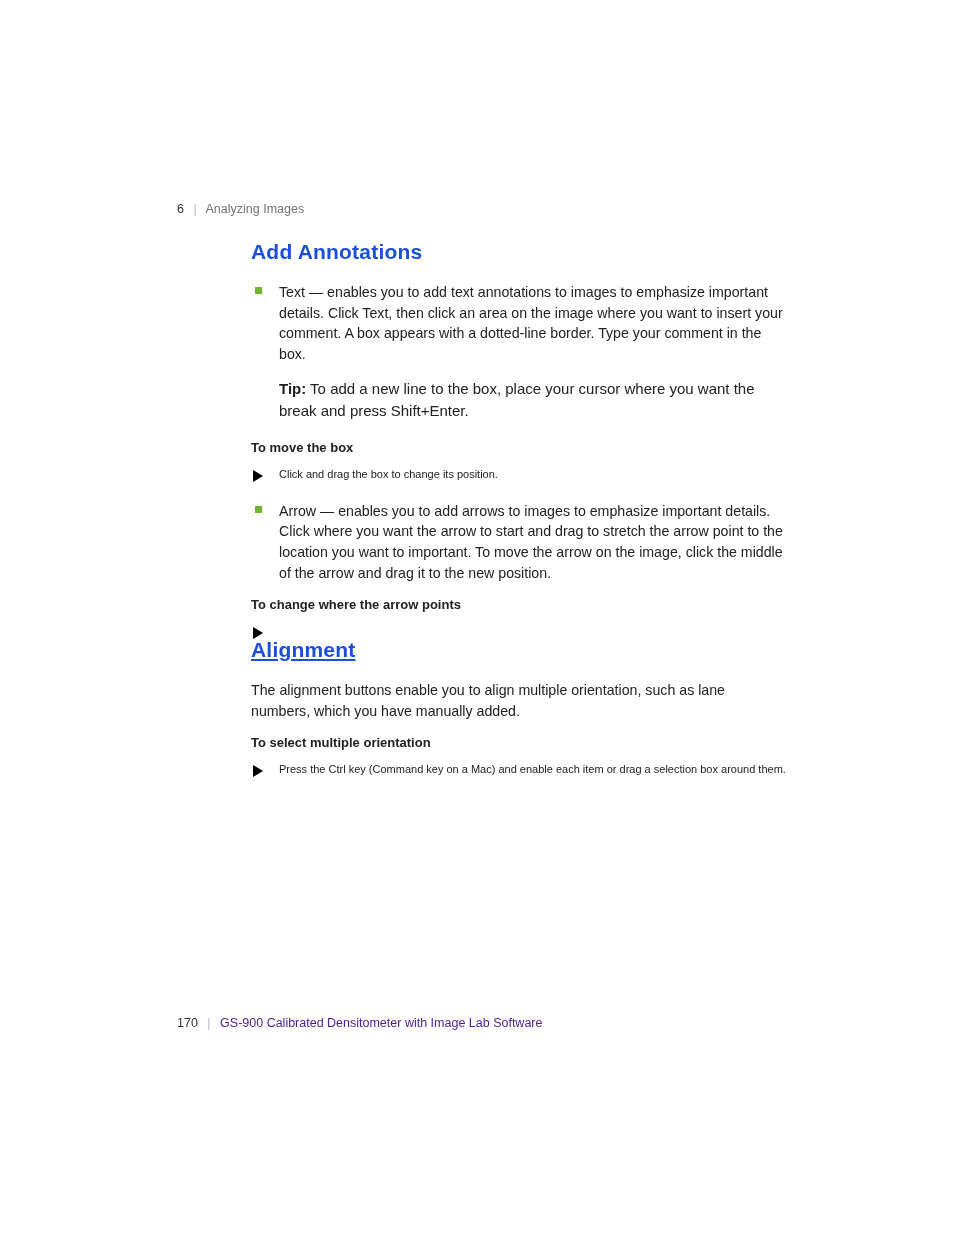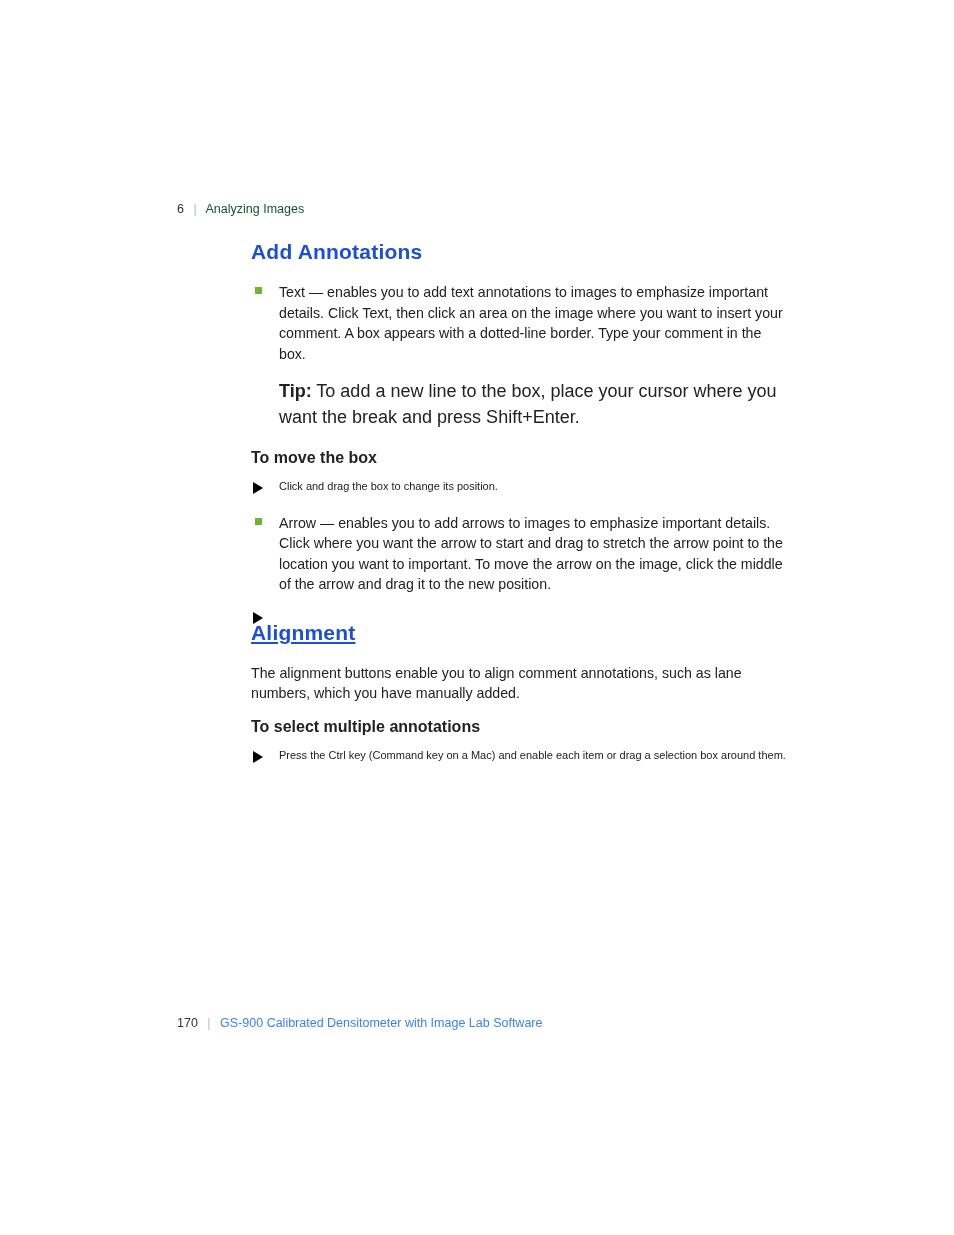--- a/index.html
+++ b/index.html
@@ -16,21 +16,21 @@
   }
   .runhead {
     position: absolute;
     top: 202px;
     left: 177px;
     font-size: 12.5px;
     color: #333;
   }
   .runhead .chnum { font-weight: 400; }
   .runhead .sep { color: #bbb; margin: 0 6px; }
-  .runhead .chtitle { color: #14532d; }
+  .runhead .chtitle { color: #737373; }
   .content {
     position: absolute;
     top: 240px;
     left: 251px;
     width: 535px;
   }
   h2.green {
     color: #1d4ed8;
     font-size: 21px;
     font-weight: 700;
@@ -54,27 +54,27 @@
   .bulleted .sq {
     position: absolute;
     left: 4px;
     top: 5px;
     width: 7px; height: 7px;
     background: #6fb52e;
   }
   .bulleted .lead { font-weight: 400; }
   .tipblock {
     padding-left: 28px;
-    font-size: 18px;
+    font-size: 15px;
     line-height: 1.45;
     margin-bottom: 18px;
   }
   .tipblock .tiplabel { font-weight: 700; }
   .subhead {
-    font-size: 16px;
+    font-size: 13px;
     font-weight: 700;
     margin: 6px 0 12px 0;
   }
   .arrowed {
     position: relative;
     padding-left: 28px;
     font-size: 11px;
     line-height: 1.45;
     margin-bottom: 18px;
   }
@@ -88,21 +88,21 @@
     border-left: 10px solid #000;
   }
   .footer {
     position: absolute;
     left: 177px;
     bottom: 205px;
     font-size: 12.5px;
     color: #333;
   }
   .footer .sep { color: #bbb; margin: 0 6px; }
-  .footer .title { color: #3b82f6; }
+  .footer .title { color: #4c1d95; }
 </style>
 </head>
 <body>
 
 <div class="page">
 
   <div class="runhead">
     <span class="chnum">6</span>
     <span class="sep">|</span>
     <span class="chtitle">Analyzing Images</span>
@@ -125,29 +125,30 @@
     <div class="arrowed">
       <span class="tri"></span>
       <span>Click and drag the box to change its position.</span>
     </div>
 
     <div class="bulleted">
       <span class="sq"></span>
       <span class="lead">Arrow</span><span> — enables you to add arrows to images to emphasize important details. Click where you want the arrow to start and drag to stretch the arrow point to the location you want to important. To move the arrow on the image, click the middle of the arrow and drag it to the new position.</span>
     </div>
 
+    <div class="subhead">To change where the arrow points</div>
     <div class="arrowed">
       <span class="tri"></span>
     </div>
 
     <h2 class="green mt">Alignment</h2>
 
-    <div class="para">The alignment buttons enable you to align comment annotations, such as lane numbers, which you have manually added.</div>
+    <div class="para">The alignment buttons enable you to align multiple orientation, such as lane numbers, which you have manually added.</div>
 
-    <div class="subhead">To select multiple annotations</div>
+    <div class="subhead">To select multiple orientation</div>
     <div class="arrowed">
       <span class="tri"></span>
       <span>Press the Ctrl key (Command key on a Mac) and enable each item or drag a selection box around them.</span>
     </div>
 
   </div>
 
   <div class="footer">
     <span>170</span>
     <span class="sep">|</span>

